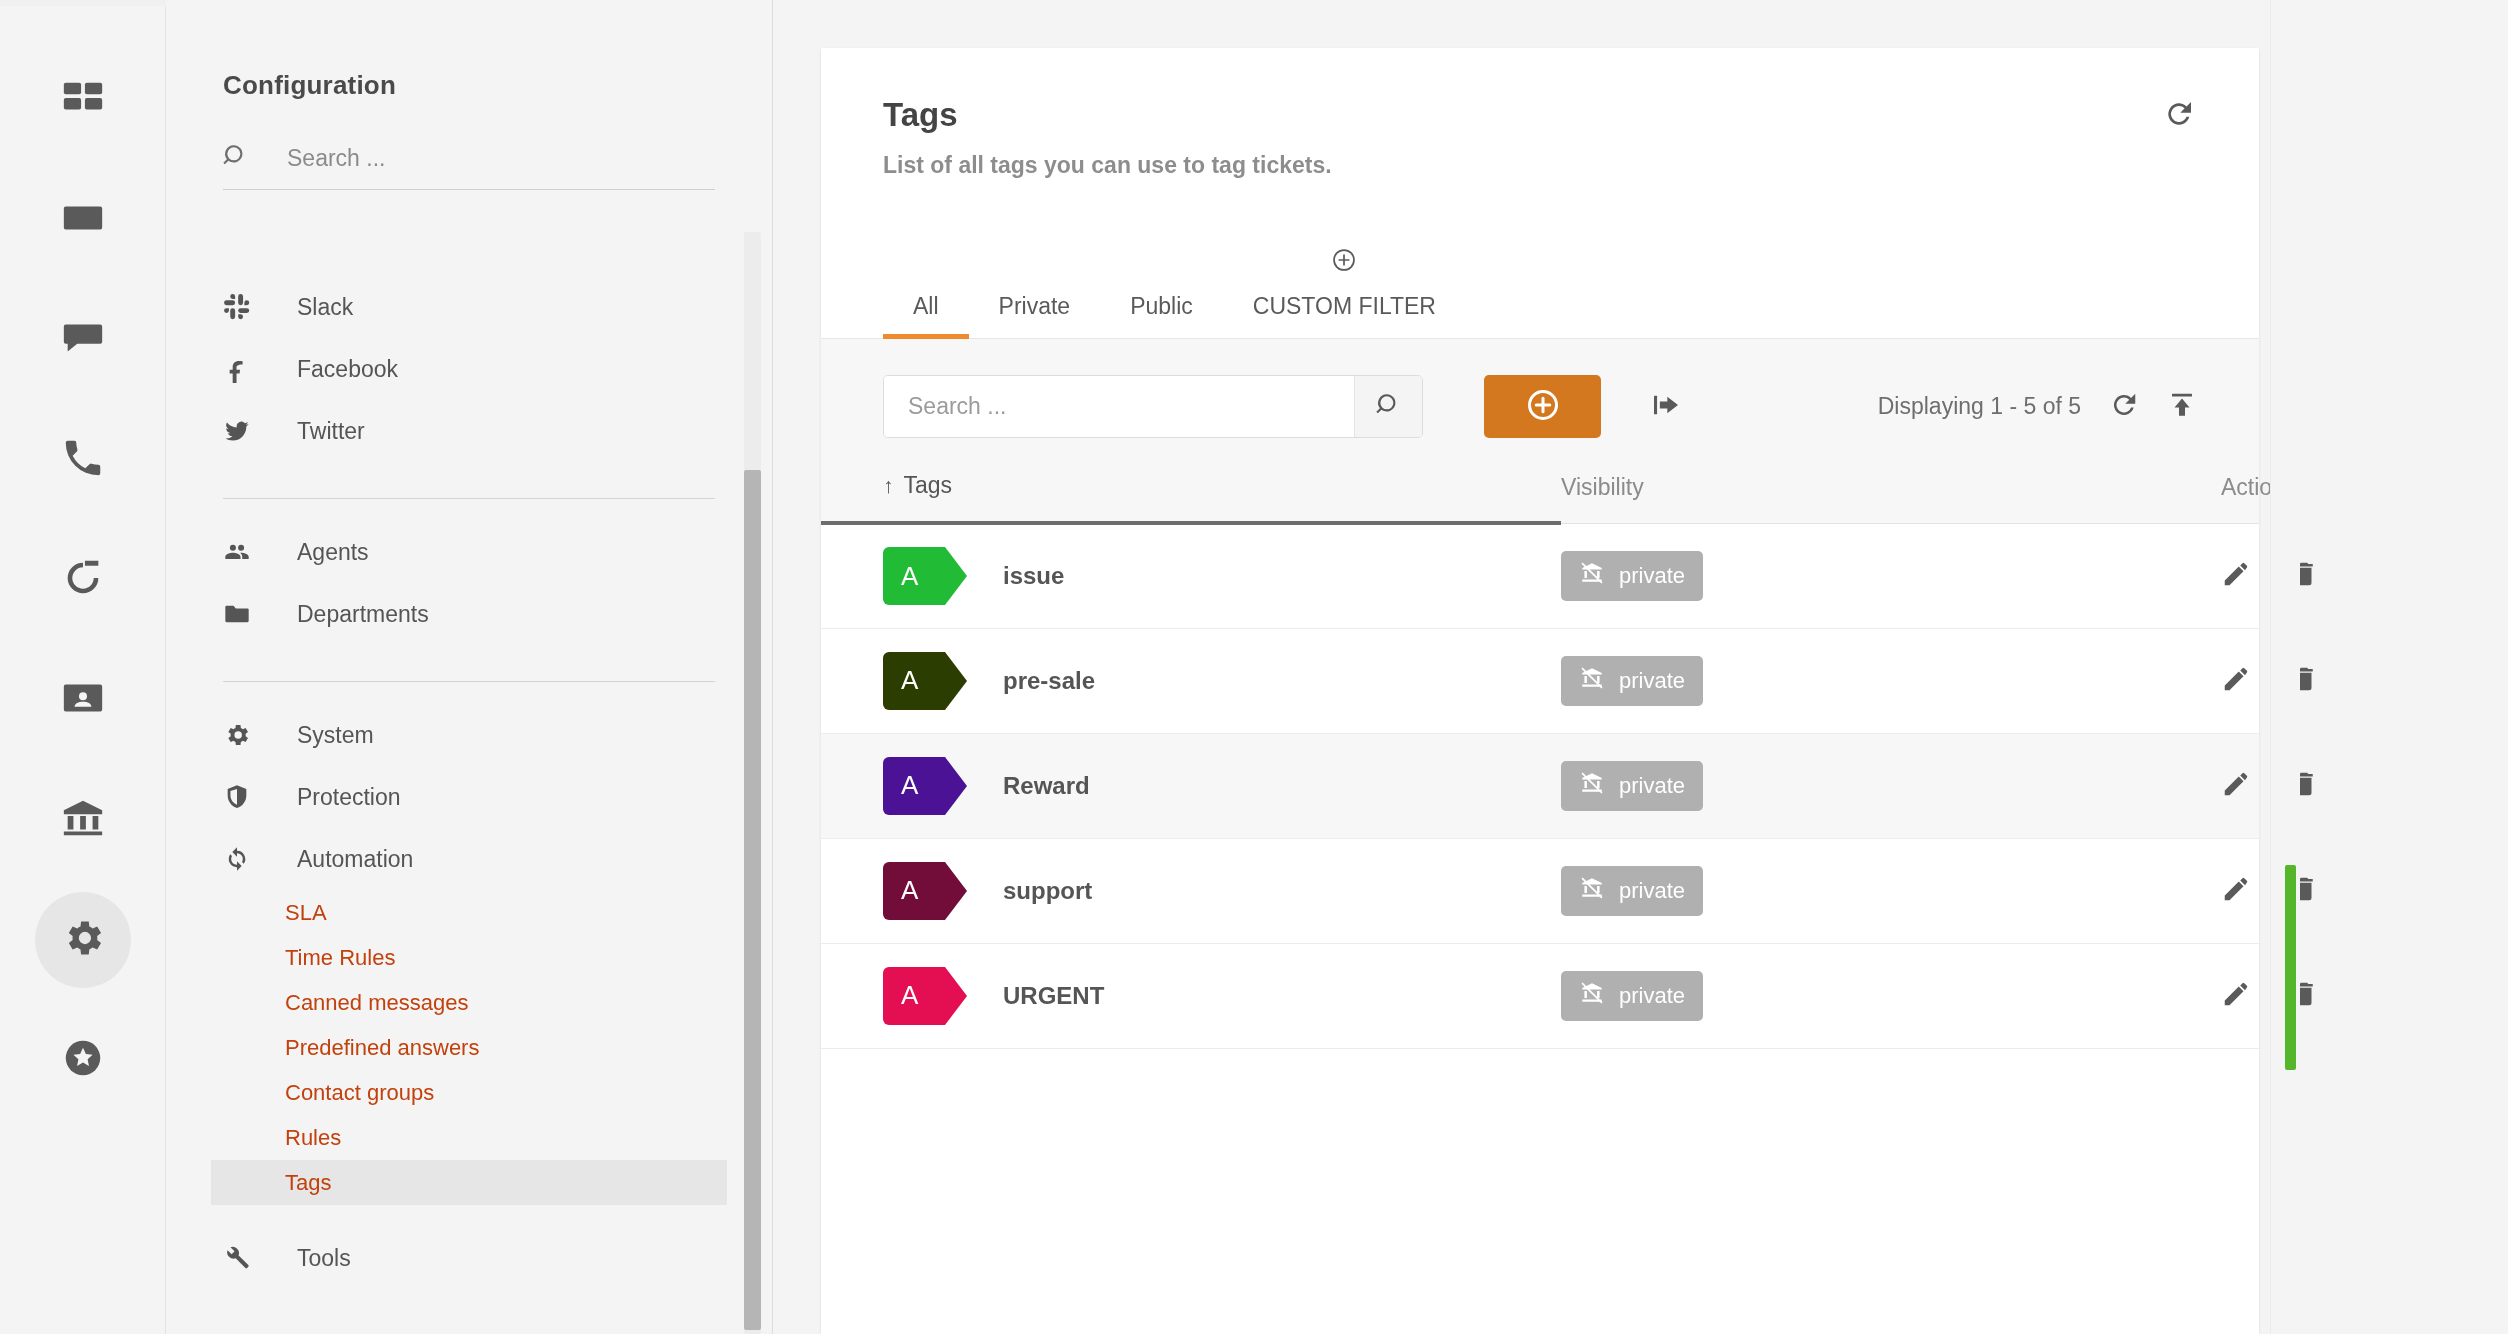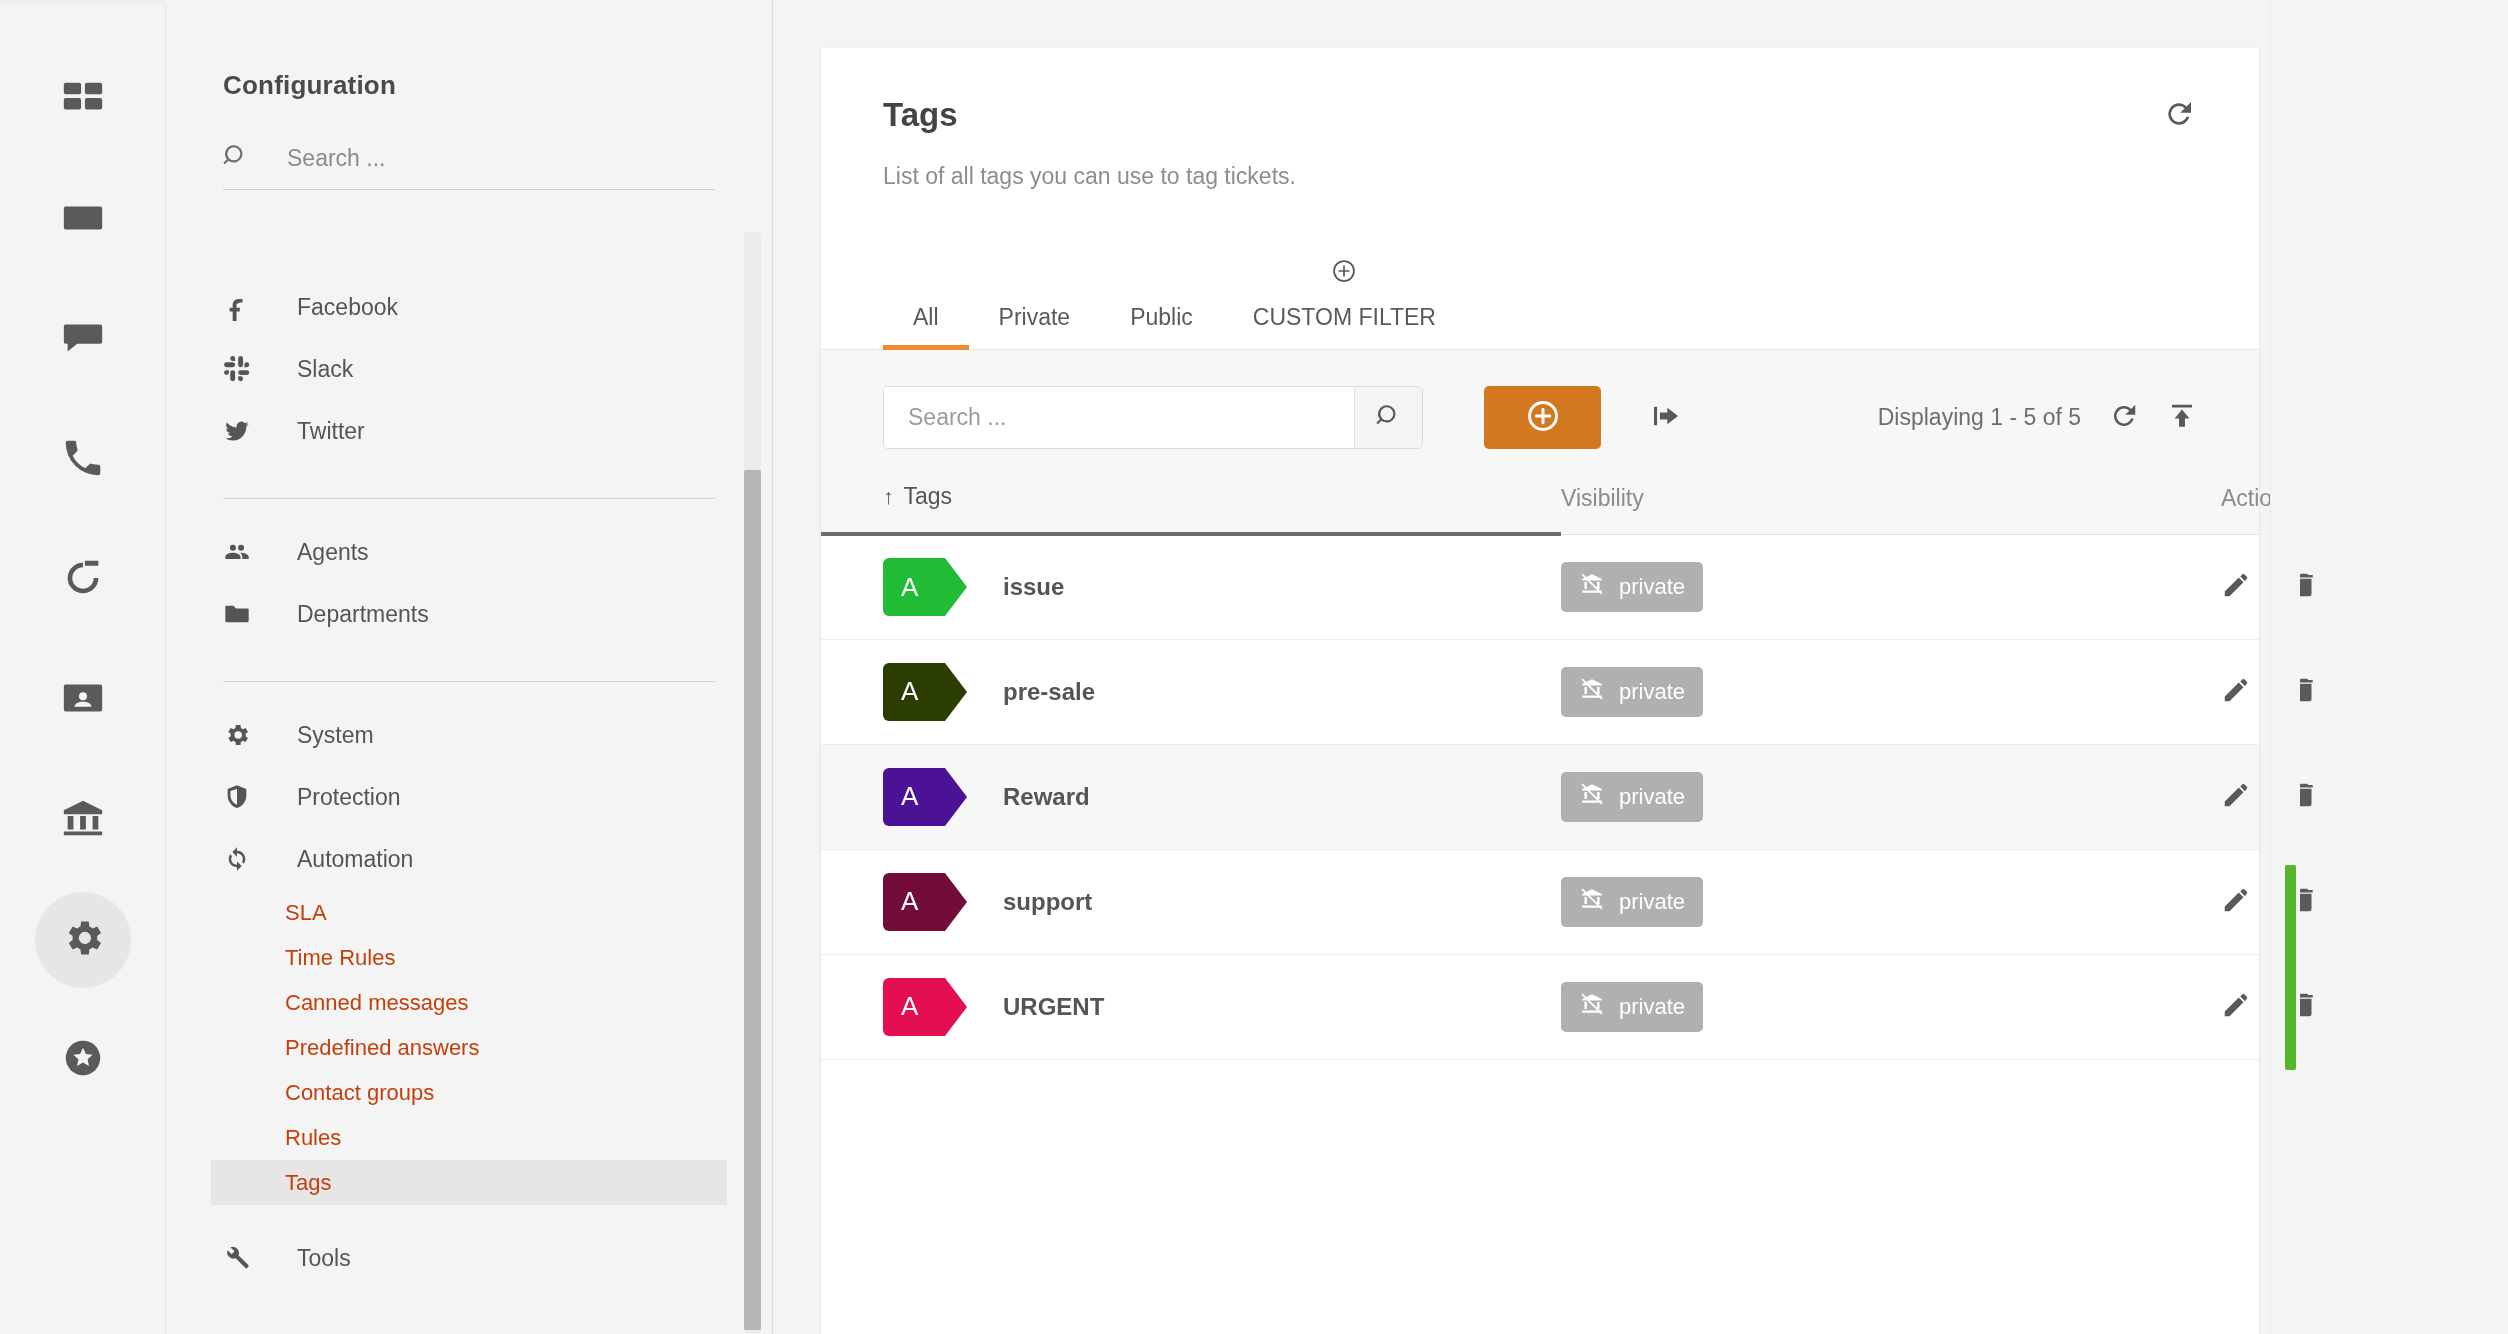--- a/index.html
+++ b/index.html
@@ -93,21 +93,21 @@
   
   .main-wrap { flex: 1; position: relative; background: #f4f4f4; padding: 48px 0 0 0; }
   .card {
     position: absolute;
     left: 48px; top: 48px; right: 41px; bottom: 0;
     background: #ffffff;
     box-shadow: 0 1px 3px rgba(0,0,0,.10);
   }
   .card-head { padding: 48px 62px 0 62px; position: relative; }
   .page-title { font-size: 33px; font-weight: bold; color: #444; }
-  .page-sub { font-size: 23px; color: #8d8d8d; margin-top: 29px; }
+  .page-sub { font-size: 23px; color: #8d8d8d; margin-top: 18px; font-weight: bold; }
   .refresh-top {
     position: absolute; top: 40px; right: 52px;
     width: 56px; height: 56px; display: flex; align-items: center; justify-content: center;
     cursor: pointer;
   }
   .refresh-top svg { width: 32px; height: 32px; fill: #5a5a5a; }
 
   .tabs {
     display: flex; align-items: flex-end;
     margin-top: 68px;
@@ -306,32 +306,32 @@
     </div>
 
     <div class="config-scroll">
       <div class="nav-list">
 
         <div class="nav-group">
           <div class="cut-top"></div>
           <div class="nav-item">
             <span class="ico">
               <svg viewBox="0 0 24 24">
+                  <path d="M5.1 15.1a2.1 2.1 0 1 1-2.1-2.1h2.1zm1.1 0a2.1 2.1 0 0 1 4.2 0v5.3a2.1 2.1 0 1 1-4.2 0zM8.3 5.1a2.1 2.1 0 1 1 2.1-2.1v2.1zm0 1.1a2.1 2.1 0 0 1 0 4.2H3a2.1 2.1 0 1 1 0-4.2zM18.3 8.3a2.1 2.1 0 1 1 2.1 2.1h-2.1zm-1.1 0a2.1 2.1 0 0 1-4.2 0V3a2.1 2.1 0 1 1 4.2 0zM15.1 18.3a2.1 2.1 0 1 1-2.1 2.1v-2.1zm0-1.1a2.1 2.1 0 0 1 0-4.2h5.3a2.1 2.1 0 1 1 0 4.2z"></path>
+                </svg>
+            </span>
+            <span class="lbl">Slack</span>
+          </div>
+          <div class="nav-item">
+            <span class="ico">
+              <svg viewBox="0 0 24 24">
                   <path d="M14.6 8.2h2.2V5.3c-.4-.05-1.7-.17-3.2-.17-3.2 0-5.3 1.9-5.3 5.4v2.1H5.7v3.3h2.6V24h3.3v-8.1h2.6l.4-3.3h-3V10.9c0-1 .3-1.8 1-1.8z"></path>
                 </svg>
             </span>
             <span class="lbl">Facebook</span>
-          </div>
-          <div class="nav-item">
-            <span class="ico">
-              <svg viewBox="0 0 24 24">
-                  <path d="M5.1 15.1a2.1 2.1 0 1 1-2.1-2.1h2.1zm1.1 0a2.1 2.1 0 0 1 4.2 0v5.3a2.1 2.1 0 1 1-4.2 0zM8.3 5.1a2.1 2.1 0 1 1 2.1-2.1v2.1zm0 1.1a2.1 2.1 0 0 1 0 4.2H3a2.1 2.1 0 1 1 0-4.2zM18.3 8.3a2.1 2.1 0 1 1 2.1 2.1h-2.1zm-1.1 0a2.1 2.1 0 0 1-4.2 0V3a2.1 2.1 0 1 1 4.2 0zM15.1 18.3a2.1 2.1 0 1 1-2.1 2.1v-2.1zm0-1.1a2.1 2.1 0 0 1 0-4.2h5.3a2.1 2.1 0 1 1 0 4.2z"></path>
-                </svg>
-            </span>
-            <span class="lbl">Slack</span>
           </div>
           <div class="nav-item">
             <span class="ico">
               <svg viewBox="0 0 24 24">
                   <path d="M22 5.9a8.2 8.2 0 0 1-2.4.65 4.1 4.1 0 0 0 1.8-2.27 8.2 8.2 0 0 1-2.6 1 4.1 4.1 0 0 0-7 3.74A11.6 11.6 0 0 1 3.4 4.7a4.1 4.1 0 0 0 1.27 5.47 4.1 4.1 0 0 1-1.86-.51v.05a4.1 4.1 0 0 0 3.29 4.02 4.1 4.1 0 0 1-1.85.07 4.1 4.1 0 0 0 3.83 2.85A8.24 8.24 0 0 1 2 18.4a11.6 11.6 0 0 0 6.29 1.84c7.55 0 11.68-6.25 11.68-11.67v-.53A8.3 8.3 0 0 0 22 5.9z"></path>
                 </svg>
             </span>
             <span class="lbl">Twitter</span>
           </div>
         </div>

